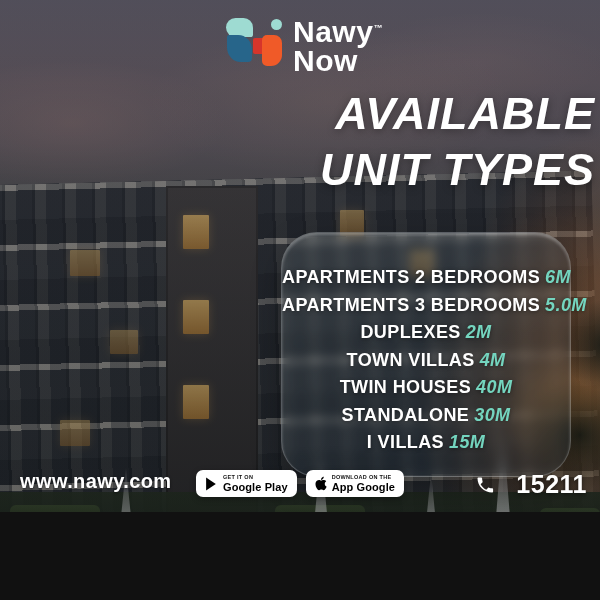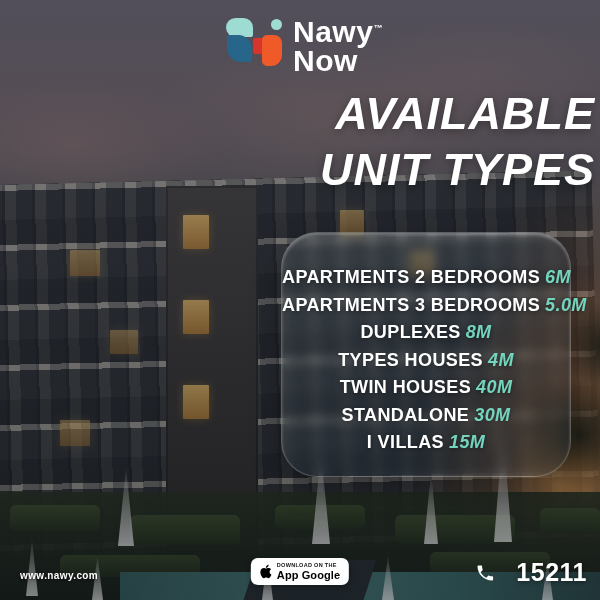--- a/index.html
+++ b/index.html
@@ -1,17 +1,17 @@
 <!DOCTYPE html>
 <html><head>
 <meta charset="utf-8">
 <style>
   html,body{margin:0;padding:0;background:#111;}
   .canvas{
-    position:relative;width:600px;height:600px;overflow:hidden;
+    position:relative;width:600px;height:512px;overflow:hidden;
     font-family:"Liberation Sans",sans-serif;
     background:linear-gradient(180deg,#635f6a 0%,#6b6067 16%,#635c62 28%,#50504f 42%,#3e4246 58%,#31373a 72%,#272e30 86%,#1d2426 100%);
   }
   
   .sky-clouds{position:absolute;inset:0;
     background:
       radial-gradient(220px 90px at 12% 24%, rgba(205,150,135,.22), transparent 70%),
       radial-gradient(260px 110px at 55% 20%, rgba(210,165,140,.16), transparent 70%),
       radial-gradient(180px 70px at 80% 12%, rgba(190,150,140,.14), transparent 70%);}
   .sunset{position:absolute;inset:0;
@@ -59,21 +59,21 @@
     background:linear-gradient(150deg, rgba(150,170,175,.16), rgba(25,40,55,.30));
     border:1px solid rgba(255,255,255,.22);
     box-shadow:inset 0 2px 3px rgba(255,255,255,.28), 0 12px 30px rgba(0,0,0,.28);
     -webkit-backdrop-filter:blur(5px);backdrop-filter:blur(5px);
     display:flex;flex-direction:column;justify-content:flex-start;padding-top:31px;box-sizing:border-box;}
   .unit-row{height:27.5px;line-height:27.5px;text-align:center;white-space:nowrap;
     color:#fff;font-weight:bold;font-size:18px;letter-spacing:.4px;
     text-shadow:0 1px 4px rgba(0,0,0,.45);}
   .unit-price{font-style:italic;margin-left:5px;text-align:center;}
   
-  .website{position:absolute;left:20px;bottom:19px;color:#fff;font-weight:bold;font-size:10px;letter-spacing:.4px;text-shadow:0 1px 3px rgba(0,0,0,.5);}
+  .website{position:absolute;left:20px;bottom:19px;color:#fff;font-weight:bold;font-size:20px;letter-spacing:.4px;text-shadow:0 1px 3px rgba(0,0,0,.5);}
   .badges{position:absolute;left:50%;transform:translateX(-50%);bottom:15px;display:flex;gap:9px;}
   .badge{display:flex;align-items:center;gap:5px;background:#fff;border-radius:7px;height:27px;padding:0 9px;box-shadow:0 2px 6px rgba(0,0,0,.3);cursor:pointer;}
   .badge .txt{display:flex;flex-direction:column;justify-content:center;line-height:1;}
   .badge .tagline{font-size:5.5px;font-weight:bold;color:#111;letter-spacing:.3px;text-transform:uppercase;margin-bottom:1.5px;}
   .badge .store{font-size:11px;font-weight:bold;color:#000;letter-spacing:.1px;}
   .phone{position:absolute;right:13px;bottom:13px;display:flex;align-items:center;gap:21px;color:#fff;}
   .phone .num{font-size:25px;font-weight:bold;letter-spacing:.5px;text-shadow:0 1px 4px rgba(0,0,0,.5);}
 </style>
 </head>
 <body>
@@ -131,31 +131,40 @@
 
   <div class="headline">
     <div>AVAILABLE</div>
     <div>UNIT TYPES</div>
   </div>
 
   <div class="panel">
     <div id="unit-list">
         <div class="unit-row"><span class="unit-label">APARTMENTS 2 BEDROOMS</span><span class="unit-price" style="color:#74d5bf">6M</span></div>
         <div class="unit-row"><span class="unit-label">APARTMENTS 3 BEDROOMS</span><span class="unit-price" style="color:#74d5bf">5.0M</span></div>
-        <div class="unit-row"><span class="unit-label">DUPLEXES</span><span class="unit-price" style="color:#74d5bf">8M</span></div>
-        <div class="unit-row"><span class="unit-label">TYPES HOUSES</span><span class="unit-price" style="color:#74d5bf">4M</span></div>
+        <div class="unit-row"><span class="unit-label">DUPLEXES</span><span class="unit-price" style="color:#74d5bf">2M</span></div>
+        <div class="unit-row"><span class="unit-label">TOWN VILLAS</span><span class="unit-price" style="color:#74d5bf">4M</span></div>
         <div class="unit-row"><span class="unit-label">TWIN HOUSES</span><span class="unit-price" style="color:#74d5bf">40M</span></div>
         <div class="unit-row"><span class="unit-label">STANDALONE</span><span class="unit-price" style="color:#74d5bf">30M</span></div>
         <div class="unit-row"><span class="unit-label">I VILLAS</span><span class="unit-price" style="color:#74d5bf">15M</span></div>
       </div>
   </div>
 
   <div class="website">www.nawy.com</div>
 
   <div class="badges">
+    <div class="badge">
+      <svg width="13" height="14" viewBox="0 0 24 26">
+        <path d="M2 1 L20 13 L2 25 Z" fill="#000"></path>
+      </svg>
+      <div class="txt">
+        <span class="tagline">GET IT ON</span>
+        <span class="store">Google Play</span>
+      </div>
+    </div>
     <div class="badge">
       <svg width="12" height="15" viewBox="0 0 17 21">
         <path fill="#000" d="M13.8 11.1c0-2.4 2-3.6 2.1-3.7-1.1-1.7-2.9-1.9-3.5-1.9-1.5-.2-2.9.9-3.7.9-.8 0-1.9-.9-3.2-.9-1.6 0-3.1 1-4 2.4-1.7 2.9-.4 7.2 1.2 9.6.8 1.2 1.8 2.5 3.1 2.4 1.2 0 1.7-.8 3.2-.8s1.9.8 3.2.8c1.3 0 2.2-1.2 3-2.4.9-1.4 1.3-2.7 1.3-2.8-.1 0-2.7-1-2.7-3.6zM11.4 3.9c.7-.8 1.1-1.9 1-3-1 0-2.1.7-2.8 1.5-.6.7-1.2 1.9-1 3 1.1.1 2.1-.6 2.8-1.5z"></path>
       </svg>
       <div class="txt">
         <span class="tagline">Download on the</span>
         <span class="store">App Google</span>
       </div>
     </div>
   </div>

